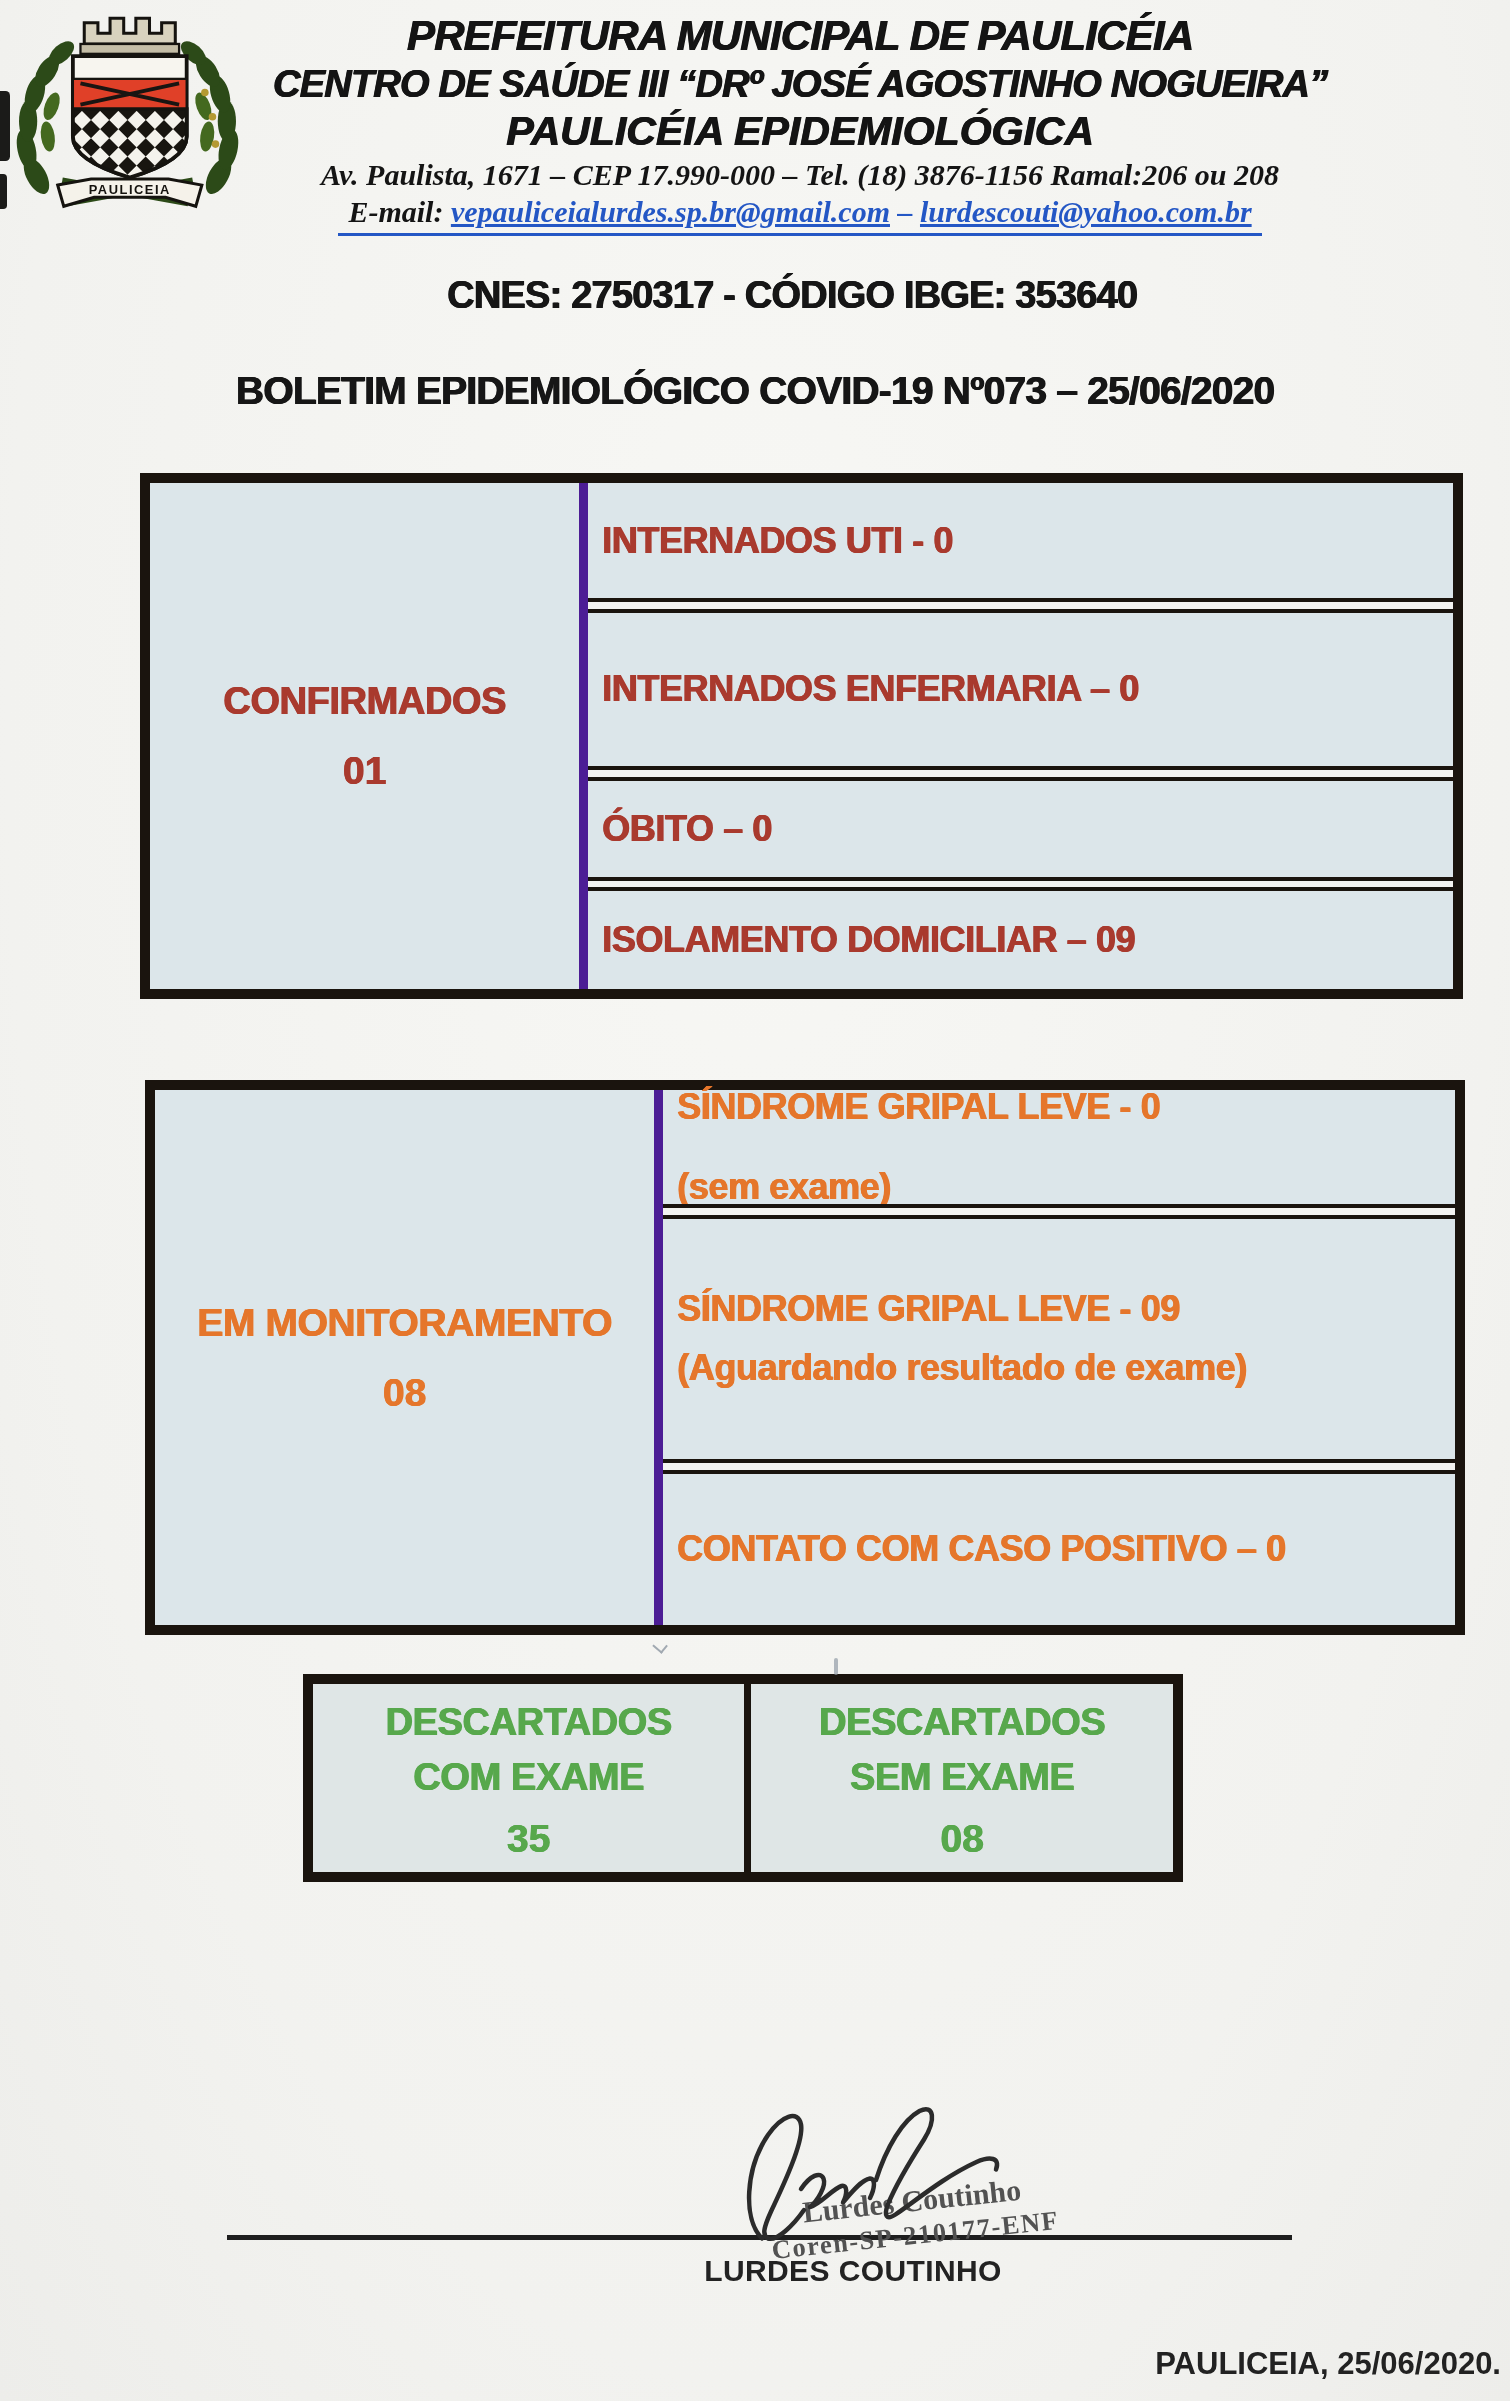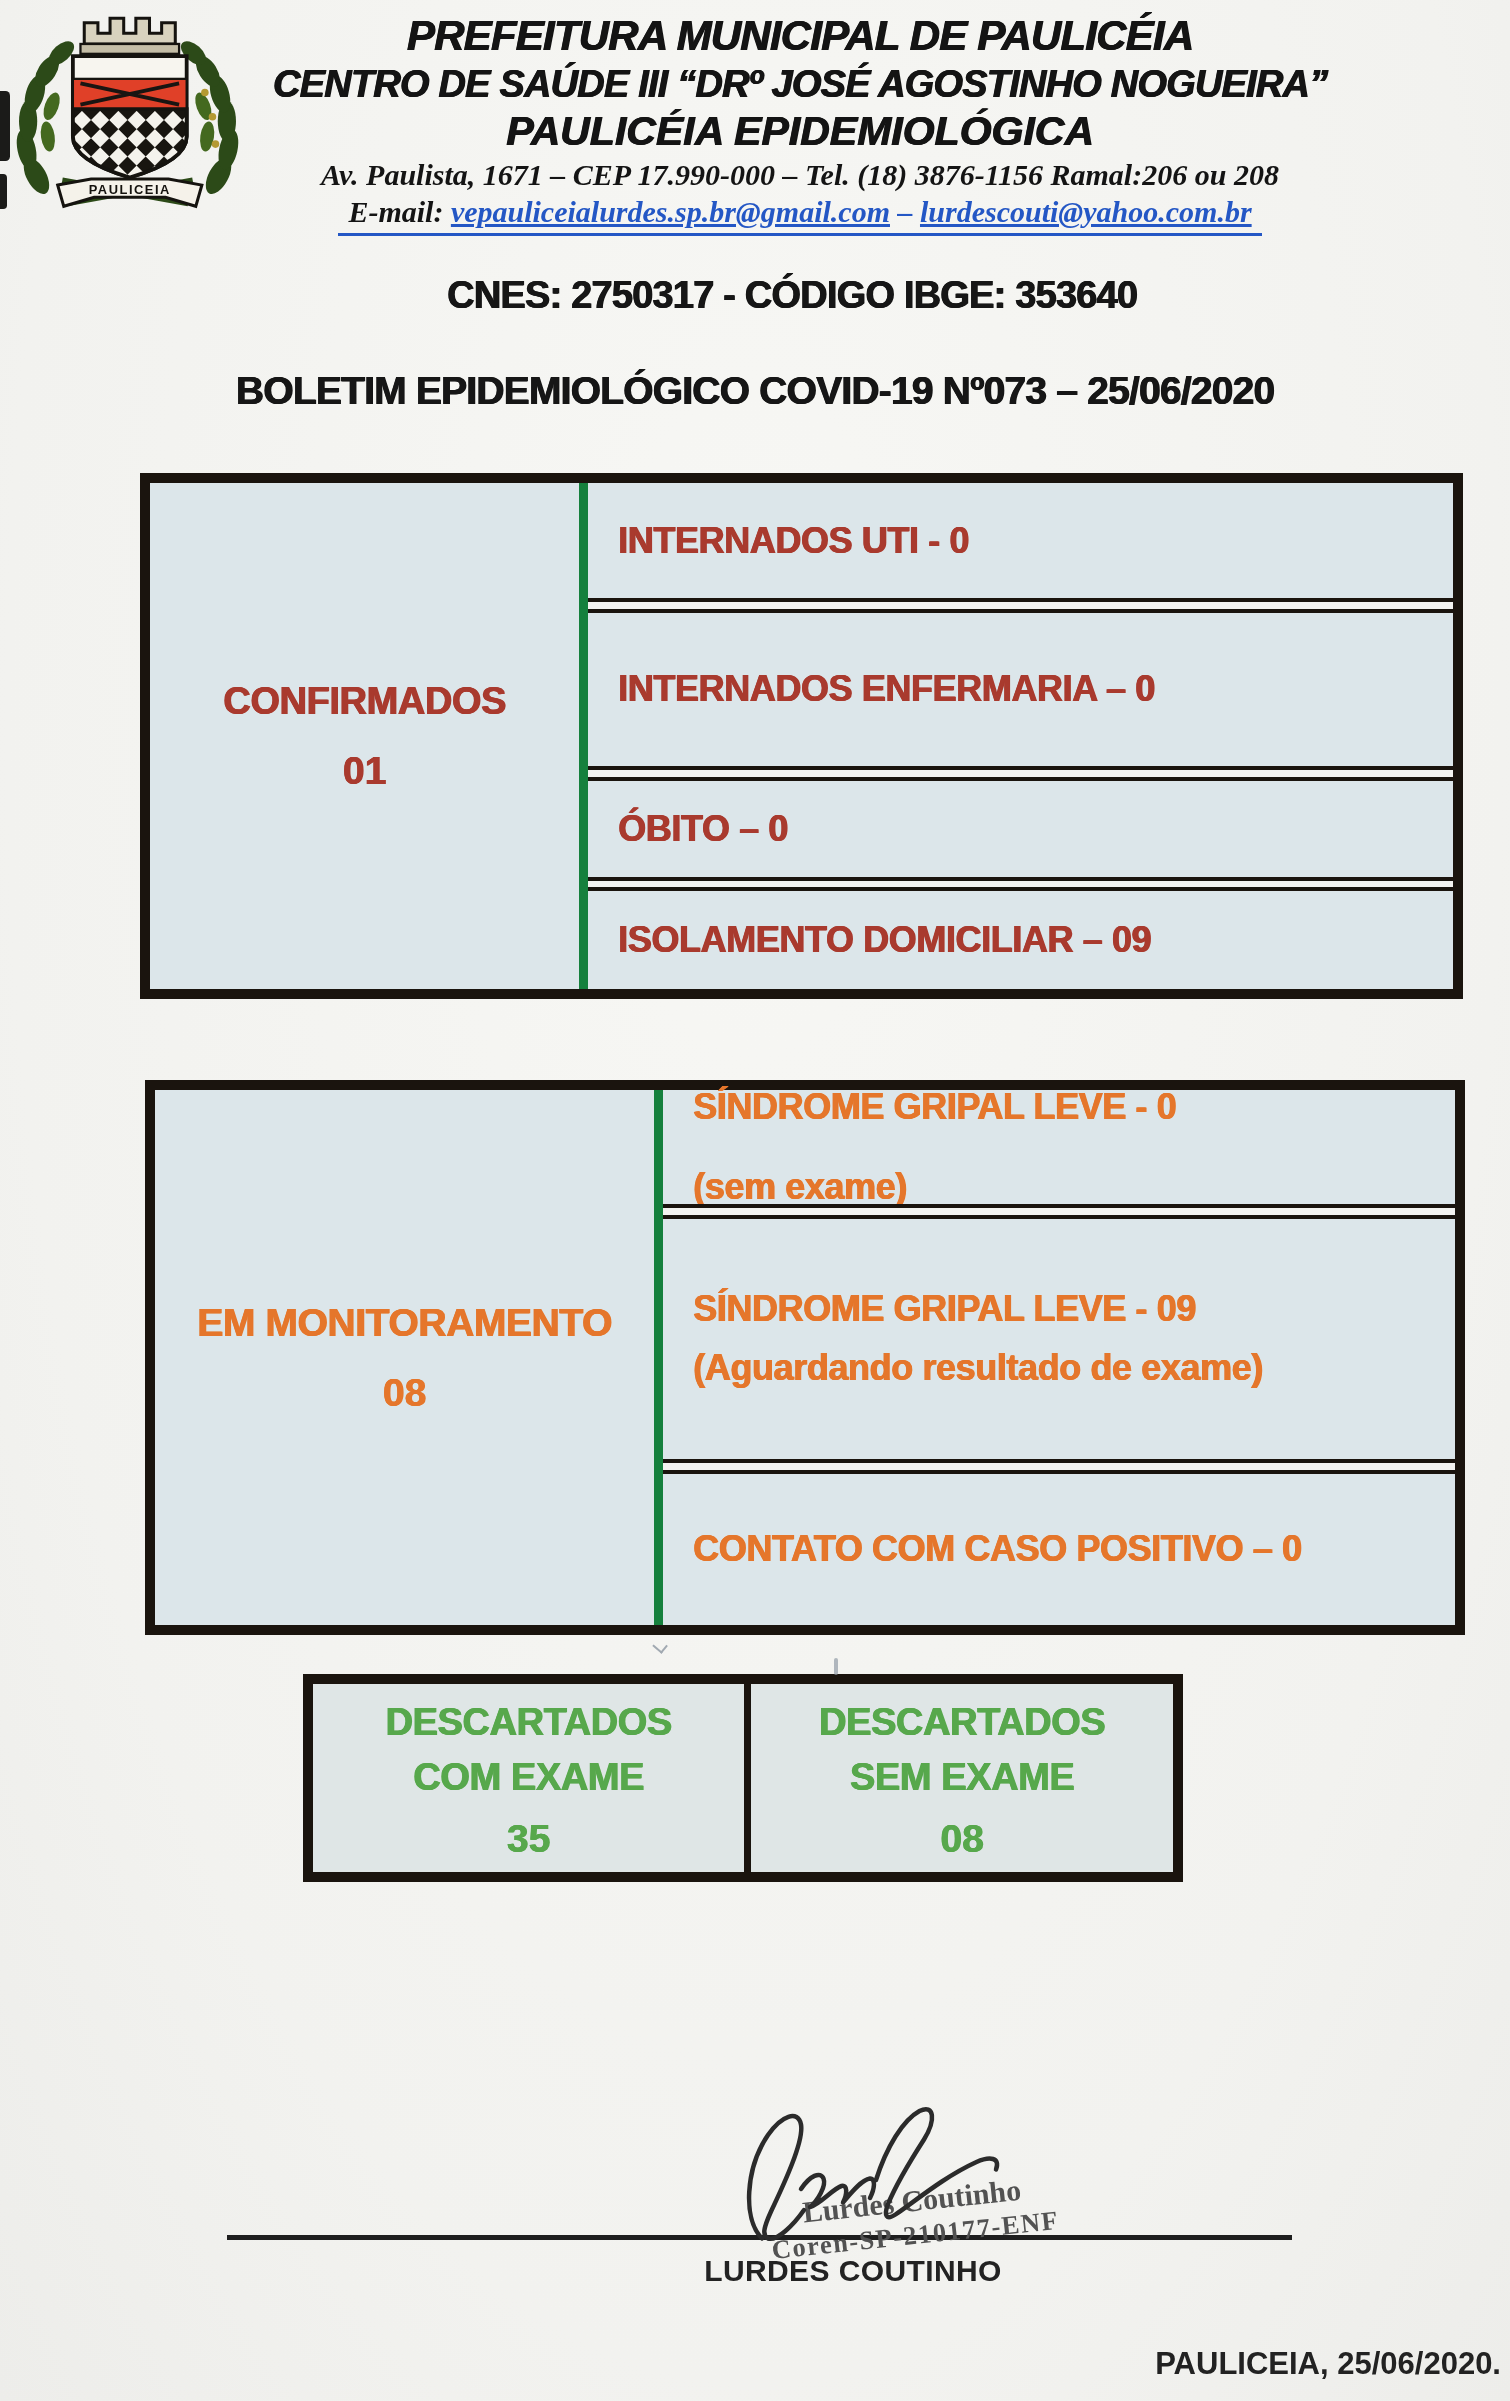--- a/index.html
+++ b/index.html
@@ -21,25 +21,25 @@
   .email a{color:#2457c5;text-decoration:underline;cursor:pointer;}
   .email .esep{color:#2457c5;}
 
   .codes{position:absolute;top:274px;left:73px;width:1438px;text-align:center;
          font-size:38px;font-weight:bold;letter-spacing:-0.8px;color:#161616;}
   .btitle{position:absolute;top:359px;left:0;width:1510px;text-align:center;
           font-size:39px;font-weight:bold;letter-spacing:-0.8px;color:#161616;margin-top:10px;}
 
   
   .dtable{position:absolute;display:flex;border:10px solid #1a140e;background:#f3f3f0;box-sizing:border-box;}
-  .cellL{background:#dce6ea;border-right:9px solid #15803d;display:flex;flex-direction:column;
+  .cellL{background:#dce6ea;border-right:9px solid #4c1d95;display:flex;flex-direction:column;
          justify-content:center;align-items:center;text-align:center;box-sizing:border-box;}
   .colR{flex:1;display:flex;flex-direction:column;min-width:0;}
   .trow{background:#dce6ea;display:flex;flex-direction:column;justify-content:center;align-items:flex-start;
-        padding-left:30px;box-sizing:border-box;}
+        padding-left:14px;box-sizing:border-box;}
   .tsep{height:6.8px;background:#f3f3f0;border-top:4.5px solid #1a140e;border-bottom:4.5px solid #1a140e;}
   .red{color:#a93a2e;}
   .org{color:#e5762b;}
   .grn{color:#57a84c;}
   .rowtxt{font-size:36px;font-weight:bold;letter-spacing:-0.4px;}
   .rowsub{font-size:36px;font-weight:bold;letter-spacing:-0.4px;margin-top:16.7px;}
   .lab{font-size:38px;font-weight:bold;letter-spacing:-0.4px;}
   .val{font-size:39px;font-weight:bold;margin-top:26px;}
 
   .t1{left:140px;top:473px;width:1323px;height:526px;}

